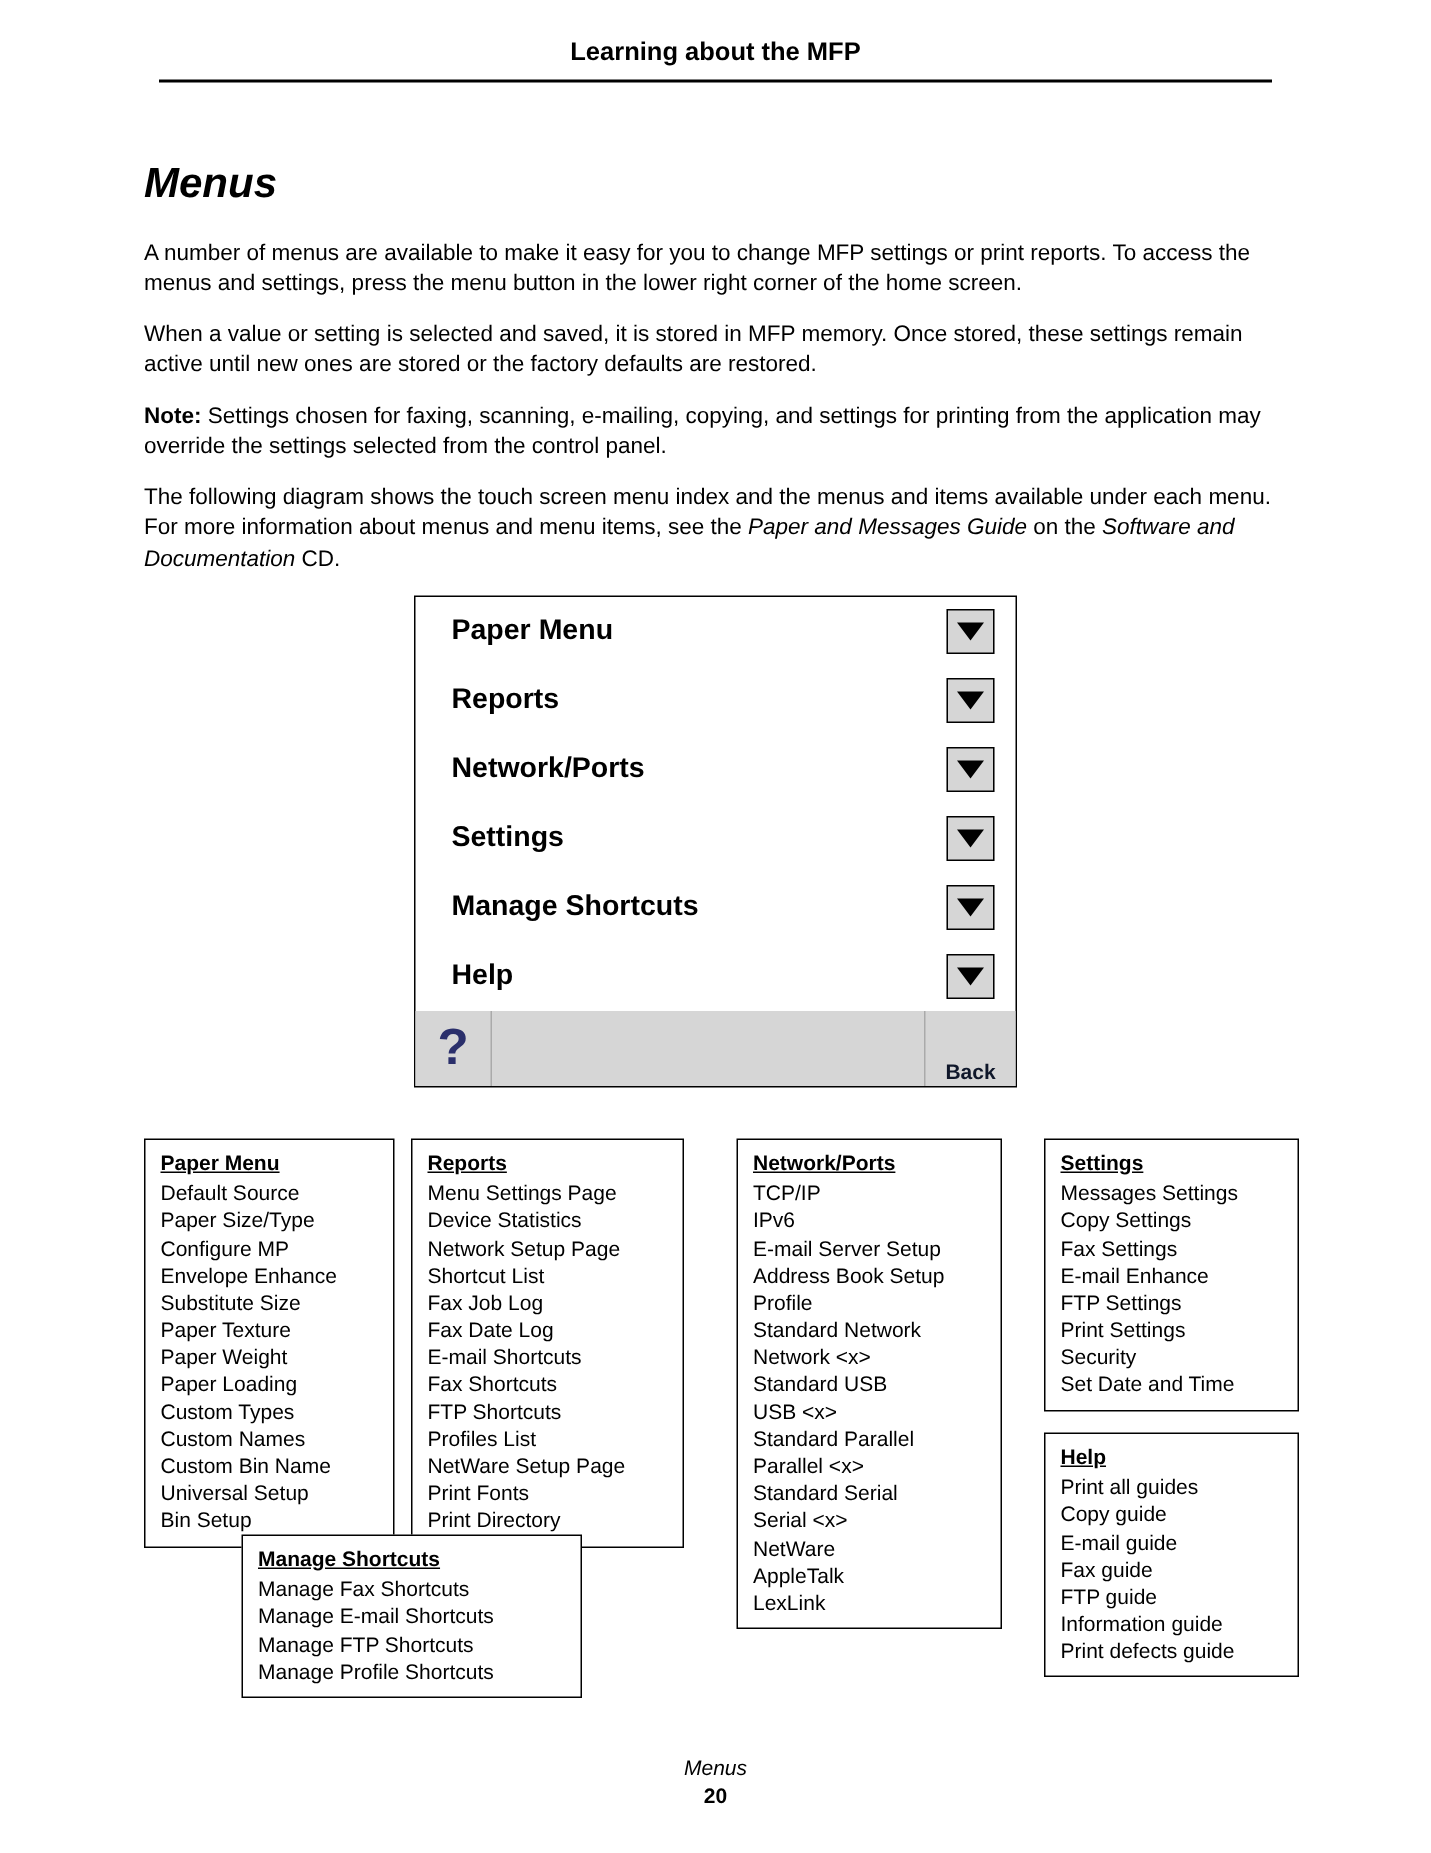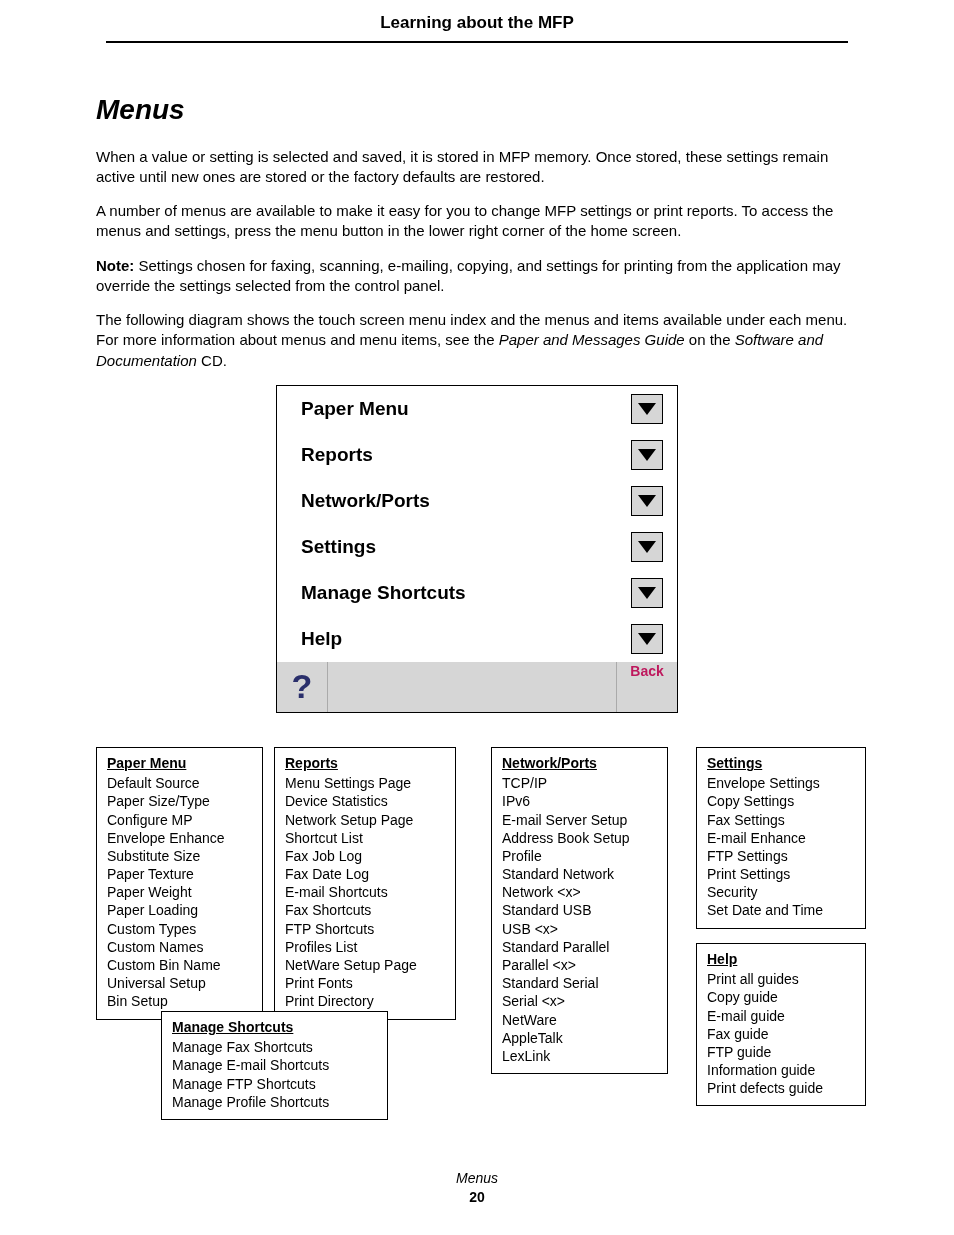--- a/index.html
+++ b/index.html
@@ -8,21 +8,21 @@
     background: #fff;
     font-family: Arial, Helvetica, sans-serif;
     color: #000;
     font-size: 15px;
     line-height: 1.35;
   }
   .page {
     width: 954px;
     min-height: 1215px;
     margin: 0 auto;
-    padding: 12px 96px 10px 96px;
+    padding: 24px 96px 10px 96px;
     box-sizing: border-box;
     position: relative;
   }
   .running-head {
     text-align: center;
     font-weight: bold;
     font-size: 17px;
     padding-bottom: 6px;
     border-bottom: 2px solid #000;
     margin: 0 10px 48px 10px;
@@ -84,25 +84,25 @@
     align-items: center;
     justify-content: center;
     font-weight: bold;
     font-size: 34px;
     color: #2a2f6b;
     border-right: 1px solid #aaa;
   }
   .back-btn {
     width: 60px;
     display: flex;
-    align-items: flex-start;
+    align-items: flex-end;
     justify-content: center;
     font-weight: bold;
     font-size: 14px;
-    color: #be185d;
+    color: #0f172a;
     border-left: 1px solid #aaa;
   }
 
   
   .boxes {
     position: relative;
     height: 390px;
     margin-top: 10px;
   }
   .box {
@@ -141,22 +141,22 @@
 </style>
 </head>
 <body>
 
 <div class="page">
 
   <div class="running-head">Learning about the MFP</div>
 
   <h1 class="section">Menus</h1>
 
+  <p class="body">A number of menus are available to make it easy for you to change MFP settings or print reports. To access the menus and settings, press the menu button in the lower right corner of the home screen.</p>
   <p class="body">When a value or setting is selected and saved, it is stored in MFP memory. Once stored, these settings remain active until new ones are stored or the factory defaults are restored.</p>
-  <p class="body">A number of menus are available to make it easy for you to change MFP settings or print reports. To access the menus and settings, press the menu button in the lower right corner of the home screen.</p>
 
   <p class="body note-block">
     <span class="note-label">Note:</span>
     <span>Settings chosen for faxing, scanning, e-mailing, copying, and settings for printing from the application may override the settings selected from the control panel.</span>
   </p>
 
   <p class="body">
     <span>The following diagram shows the touch screen menu index and the menus and items available under each menu. For more information about menus and menu items, see the </span><span class="inline-italic">Paper and Messages Guide</span><span> on the </span><span class="inline-italic">Software and Documentation</span><span> CD.</span>
   </p>
 
@@ -260,21 +260,21 @@
       <div class="item">Parallel &lt;x&gt;</div>
       <div class="item">Standard Serial</div>
       <div class="item">Serial &lt;x&gt;</div>
       <div class="item">NetWare</div>
       <div class="item">AppleTalk</div>
       <div class="item">LexLink</div>
     </div>
 
     <div class="box b-settings">
       <span class="title">Settings</span>
-      <div class="item">Envelope Settings</div>
+      <div class="item">Messages Settings</div>
       <div class="item">Copy Settings</div>
       <div class="item">Fax Settings</div>
       <div class="item">E-mail Enhance</div>
       <div class="item">FTP Settings</div>
       <div class="item">Print Settings</div>
       <div class="item">Security</div>
       <div class="item">Set Date and Time</div>
     </div>
 
     <div class="box b-help">

